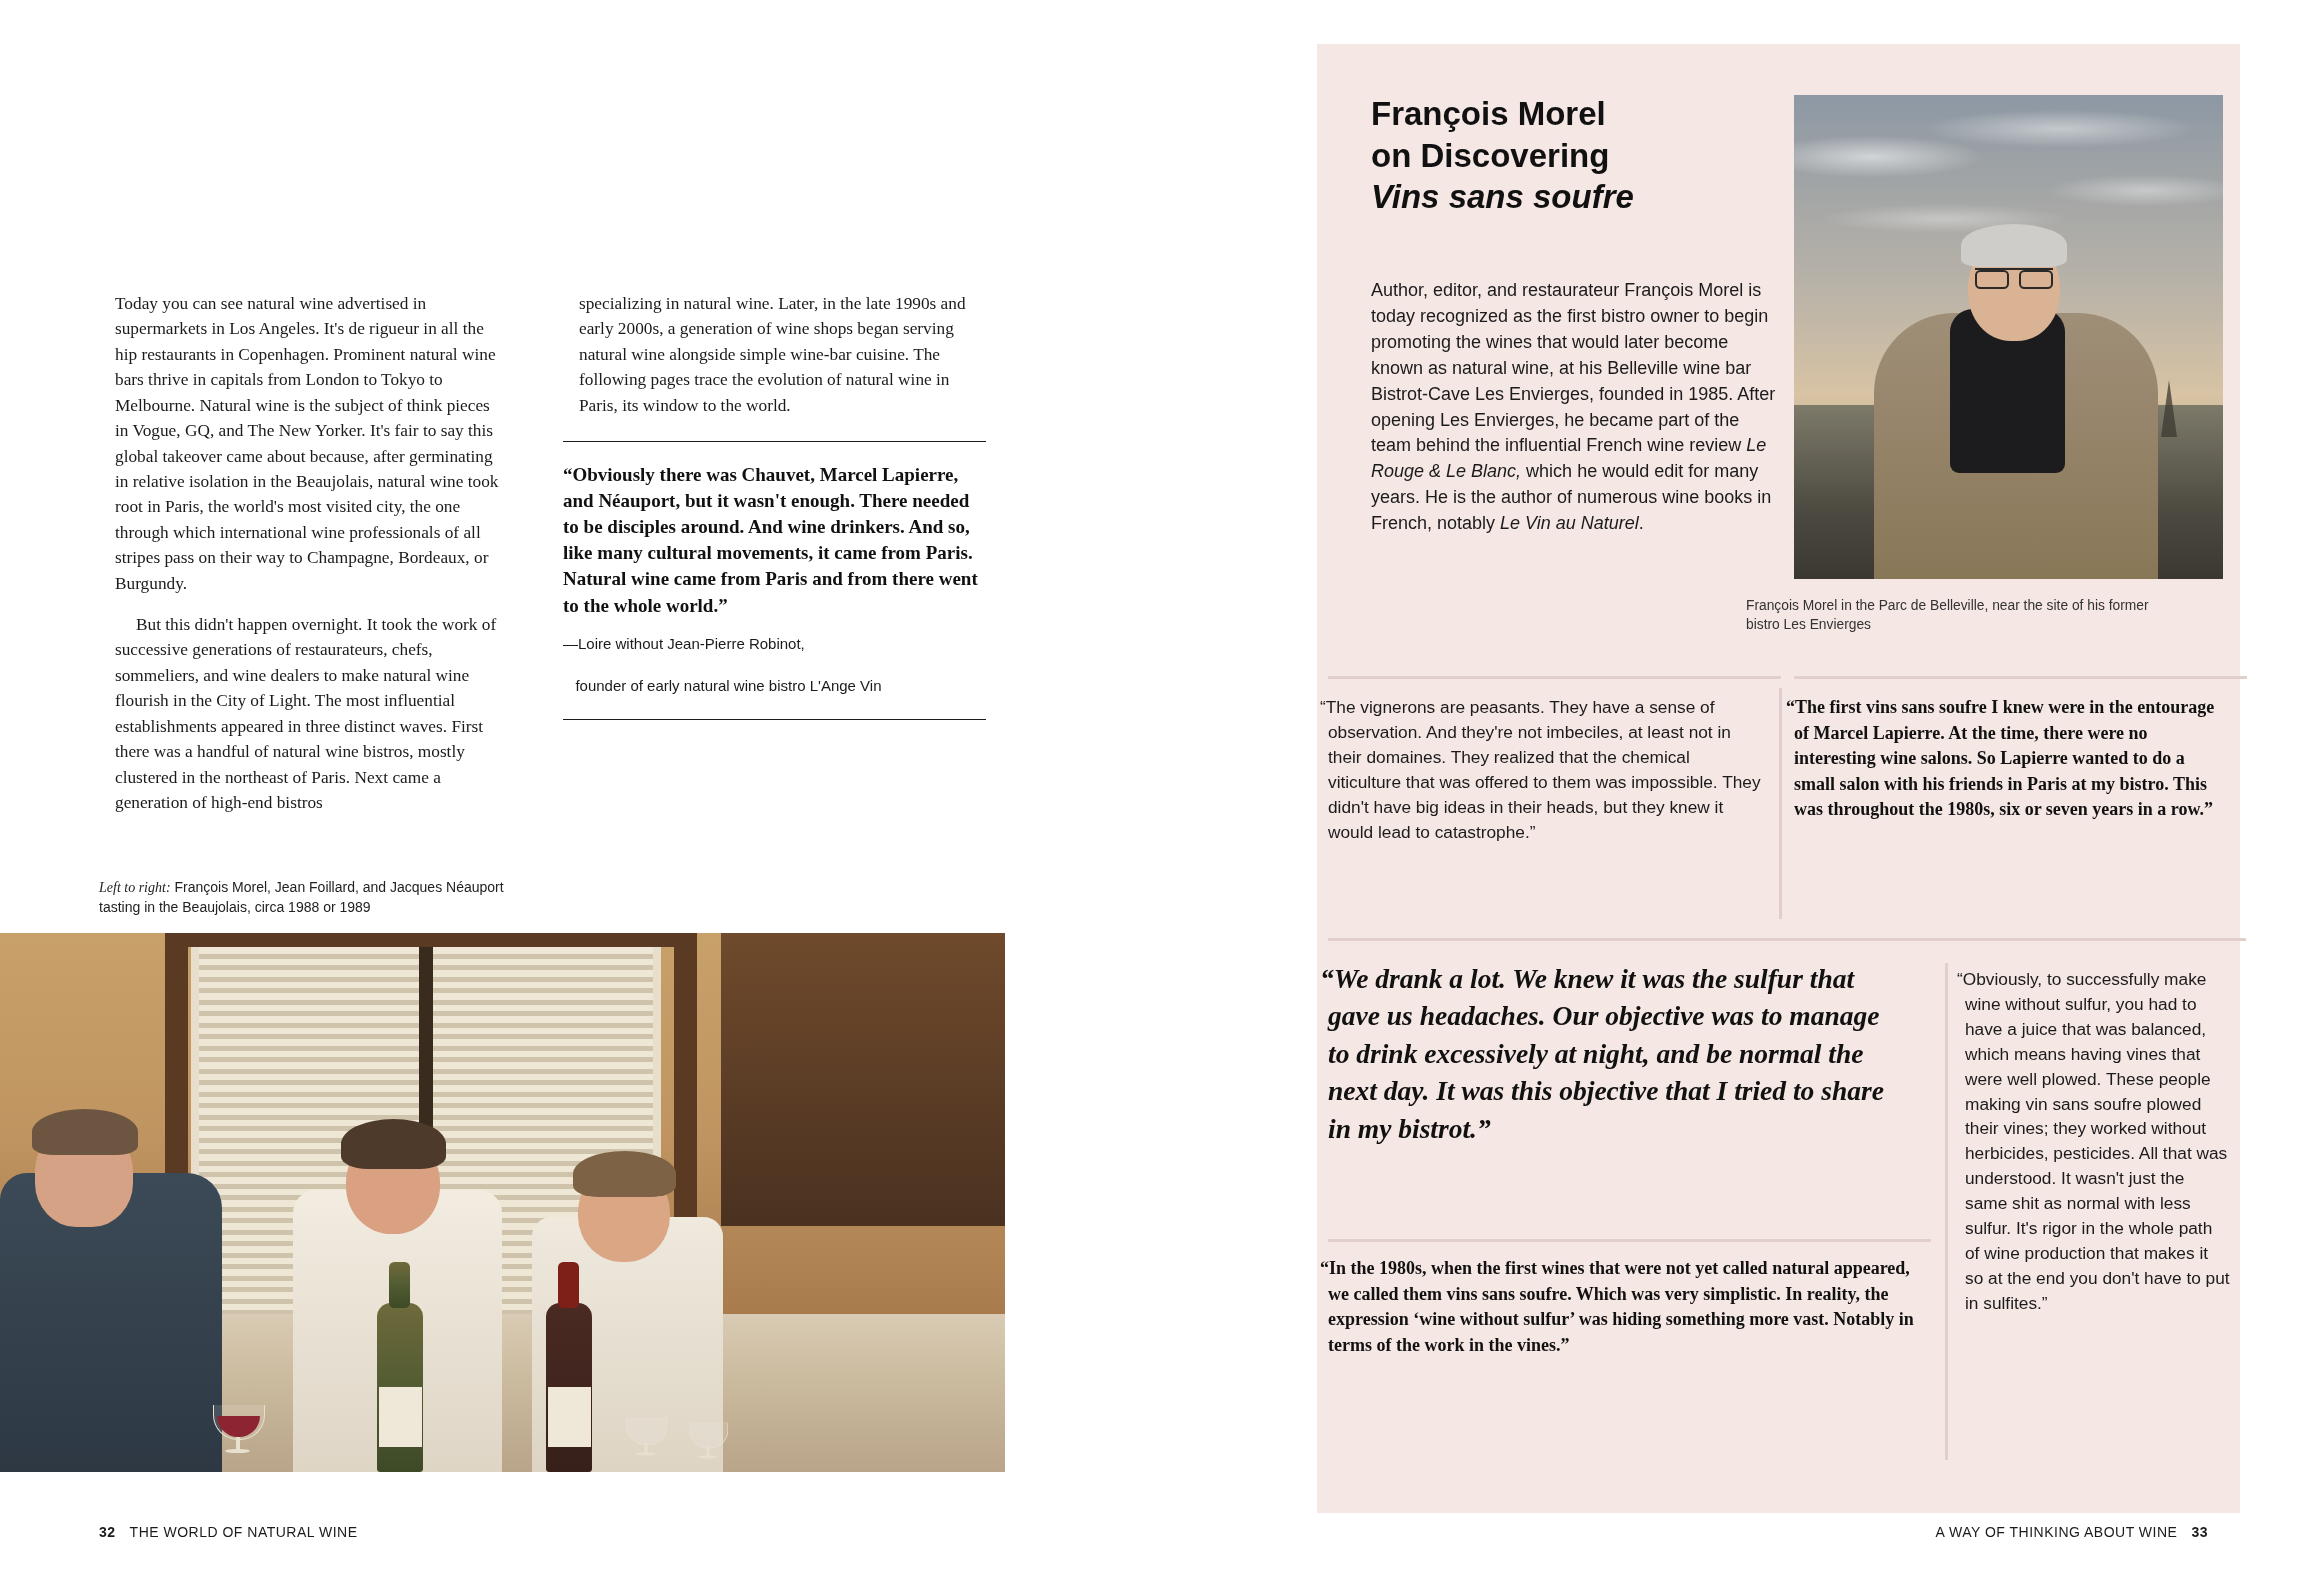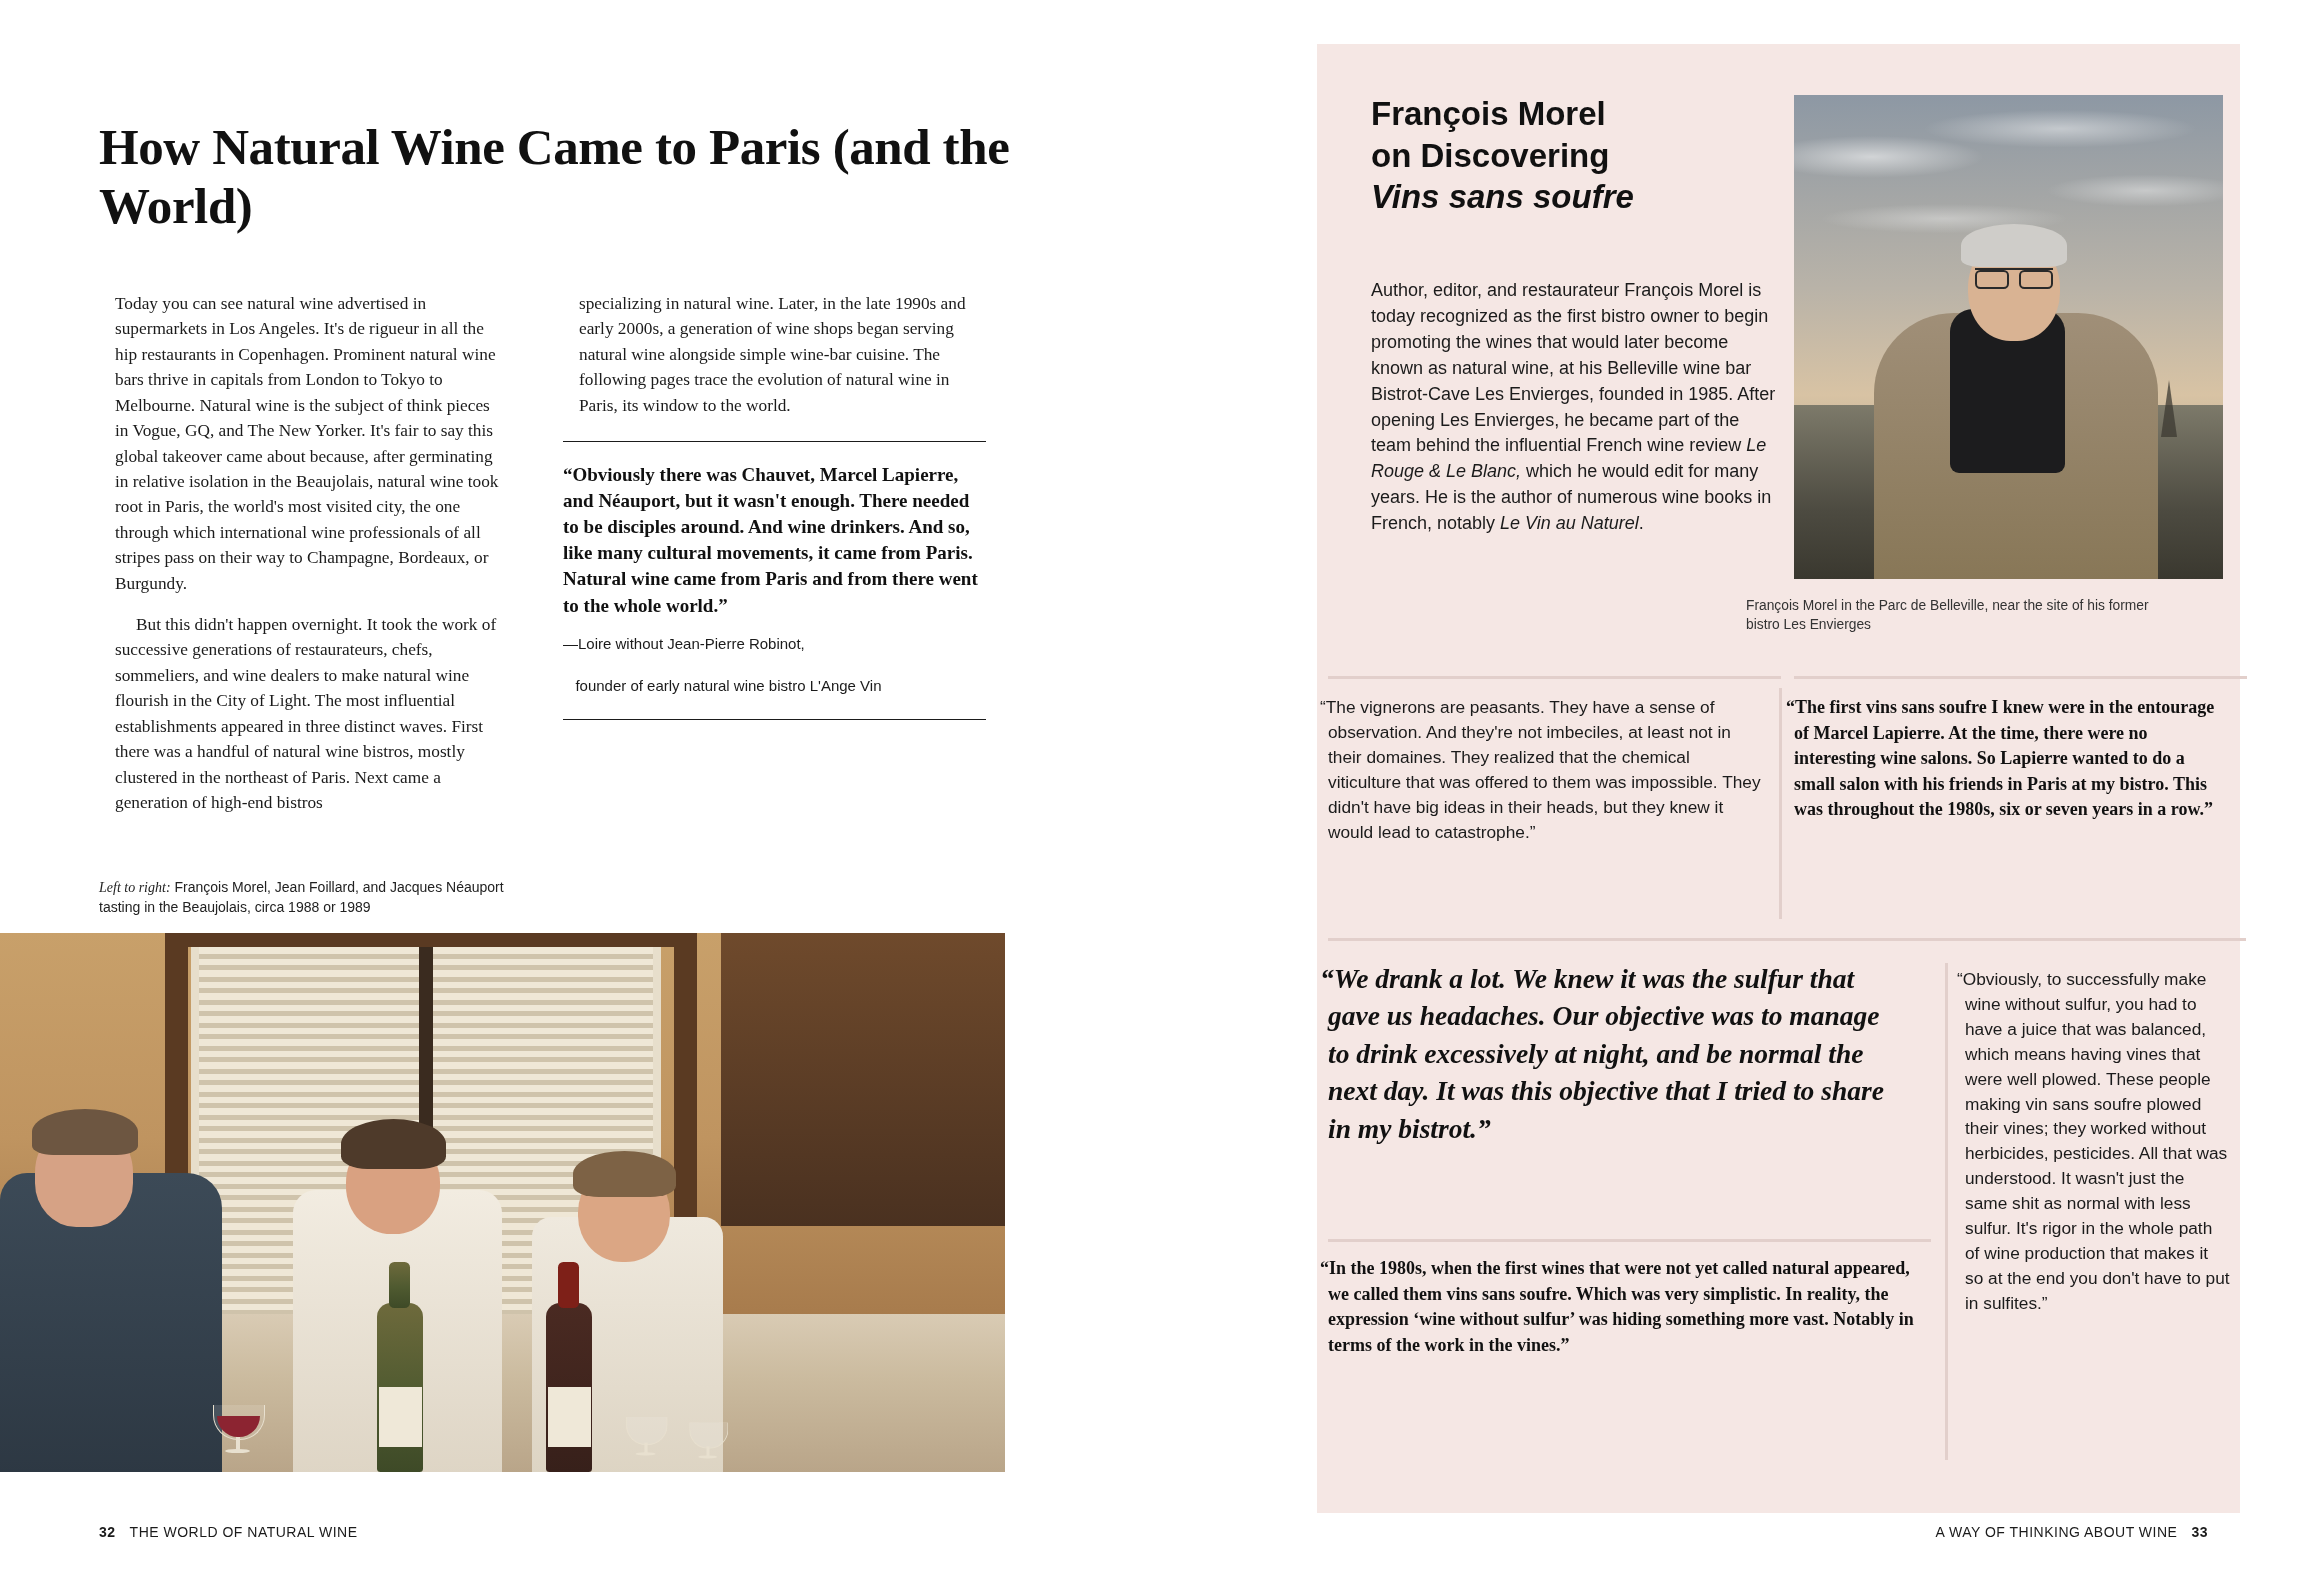--- a/index.html
+++ b/index.html
@@ -361,21 +361,20 @@
   }
   .footer-right .pg { font-weight: bold; margin-left: 14px; }
 </style>
 </head>
 <body>
 
 <div class="spread">
 
   <div class="page-left">
 
-    <h1 class="headline">How Natural Wine Came to Paris (and the World)</h1>
 
     <div class="body-cols">
       <div class="col">
         <p>Today you can see natural wine advertised in supermarkets in Los Angeles. It's de rigueur in all the hip restaurants in Copenhagen. Prominent natural wine bars thrive in capitals from London to Tokyo to Melbourne. Natural wine is the subject of think pieces in Vogue, GQ, and The New Yorker. It's fair to say this global takeover came about because, after germinating in relative isolation in the Beaujolais, natural wine took root in Paris, the world's most visited city, the one through which international wine professionals of all stripes pass on their way to Champagne, Bordeaux, or Burgundy.</p>
         <p class="indent">But this didn't happen overnight. It took the work of successive generations of restaurateurs, chefs, sommeliers, and wine dealers to make natural wine flourish in the City of Light. The most influential establishments appeared in three distinct waves. First there was a handful of natural wine bistros, mostly clustered in the northeast of Paris. Next came a generation of high-end bistros</p>
       </div>
       <div class="col">
         <p>specializing in natural wine. Later, in the late 1990s and early 2000s, a generation of wine shops began serving natural wine alongside simple wine-bar cuisine. The following pages trace the evolution of natural wine in Paris, its window to the world.</p>
         <hr class="rule">
         <div class="pullquote">“Obviously there was Chauvet, Marcel Lapierre, and Néauport, but it wasn't enough. There needed to be disciples around. And wine drinkers. And so, like many cultural movements, it came from Paris. Natural wine came from Paris and from there went to the whole world.”</div>

